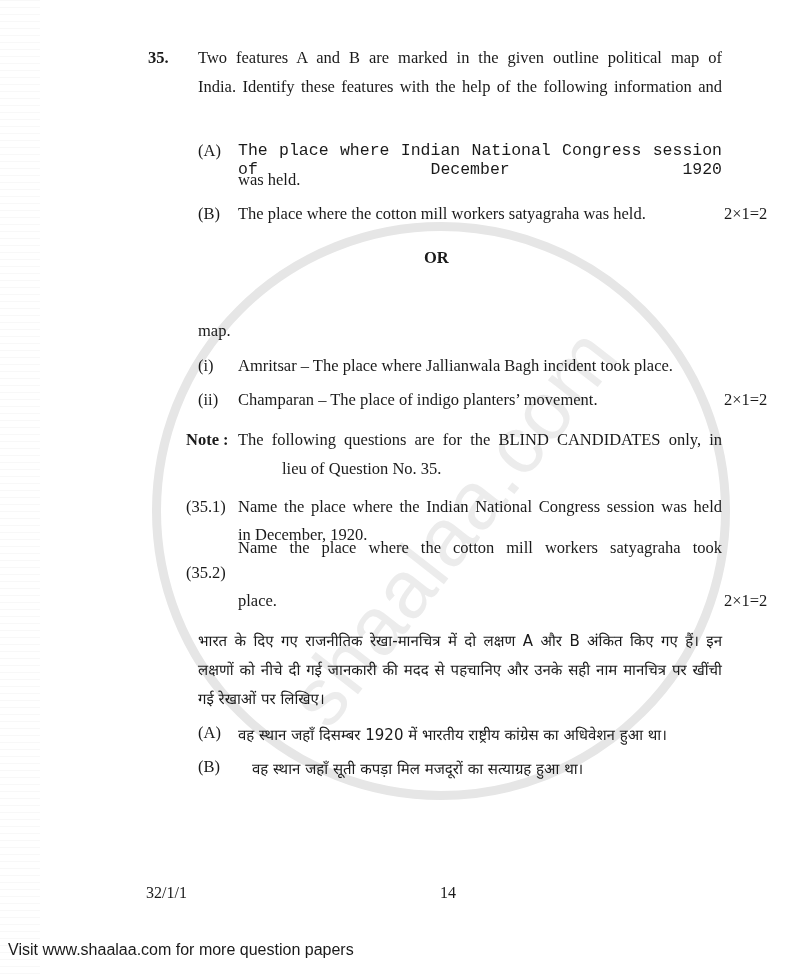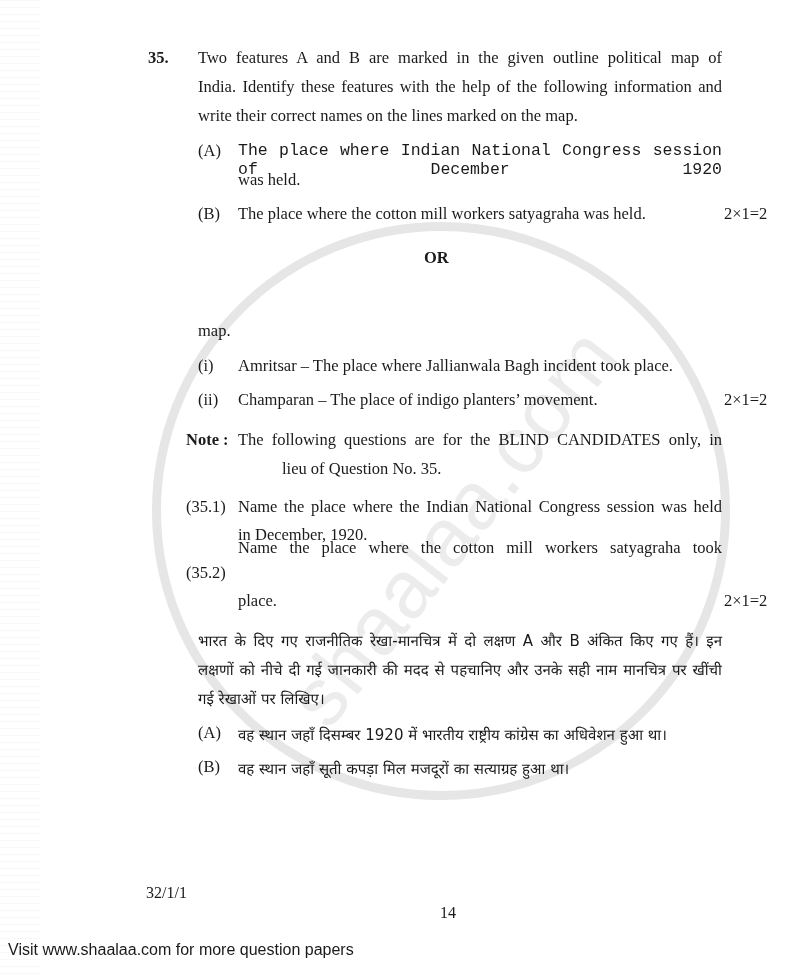--- a/index.html
+++ b/index.html
@@ -42,21 +42,20 @@
 
 <div class="noise"></div>
 <div class="watermark-circle"></div>
 <div class="watermark-text">shaalaa.com</div>
 
 <div class="content">
 
   <div class="line bold" style="left:148px; top:48px;">35.</div>
   <div class="justify" style="left:198px; top:48px; width:524px;">Two features A and B are marked in the given outline political map of</div>
   <div class="justify" style="left:198px; top:77px; width:524px;">India. Identify these features with the help of the following information and</div>
-  <div class="line" style="left:198px; top:106px;">write their correct names on the lines marked on the map.</div>
 
   <div class="line" style="left:198px; top:141px;">(A)</div>
   <div class="justify" style="left:238px; top:141px; width:484px;font-family:Liberation Mono, monospace;">The place where Indian National Congress session of December 1920</div>
   <div class="line" style="left:238px; top:170px;">was held.</div>
 
   <div class="line" style="left:198px; top:204px;">(B)</div>
   <div class="line" style="left:238px; top:204px;">The place where the cotton mill workers satyagraha was held.</div>
   <div class="marks" style="top:204px;">2×1=2</div>
 
   <div class="line bold" style="left:424px; top:248px;">OR</div>
@@ -84,18 +83,18 @@
   <div class="marks" style="top:591px;">2×1=2</div>
 
   <div class="justify hindi" style="left:198px; top:630px; width:524px;">भारत के दिए गए राजनीतिक रेखा-मानचित्र में दो लक्षण A और B अंकित किए गए हैं। इन</div>
   <div class="justify hindi" style="left:198px; top:659px; width:524px;">लक्षणों को नीचे दी गई जानकारी की मदद से पहचानिए और उनके सही नाम मानचित्र पर खींची</div>
   <div class="line hindi" style="left:198px; top:688px;">गई रेखाओं पर लिखिए।</div>
 
   <div class="line" style="left:198px; top:723px;">(A)</div>
   <div class="line hindi" style="left:238px; top:724px;">वह स्थान जहाँ दिसम्बर 1920 में भारतीय राष्ट्रीय कांग्रेस का अधिवेशन हुआ था।</div>
 
   <div class="line" style="left:198px; top:757px;">(B)</div>
-  <div class="line hindi" style="left:238px; top:758px;text-align:right;">वह स्थान जहाँ सूती कपड़ा मिल मजदूरों का सत्याग्रह हुआ था।</div>
+  <div class="line hindi" style="left:252px; top:758px;text-align:right;">वह स्थान जहाँ सूती कपड़ा मिल मजदूरों का सत्याग्रह हुआ था।</div>
 
   <div class="footer-code" style="left:146px; top:884px;">32/1/1</div>
-  <div class="footer-page" style="left:440px; top:884px;margin-top:20px;">14</div>
+  <div class="footer-page" style="left:440px; top:884px;">14</div>
   <div class="promo">Visit www.shaalaa.com for more question papers</div>
 </div>
 
 </body></html>

